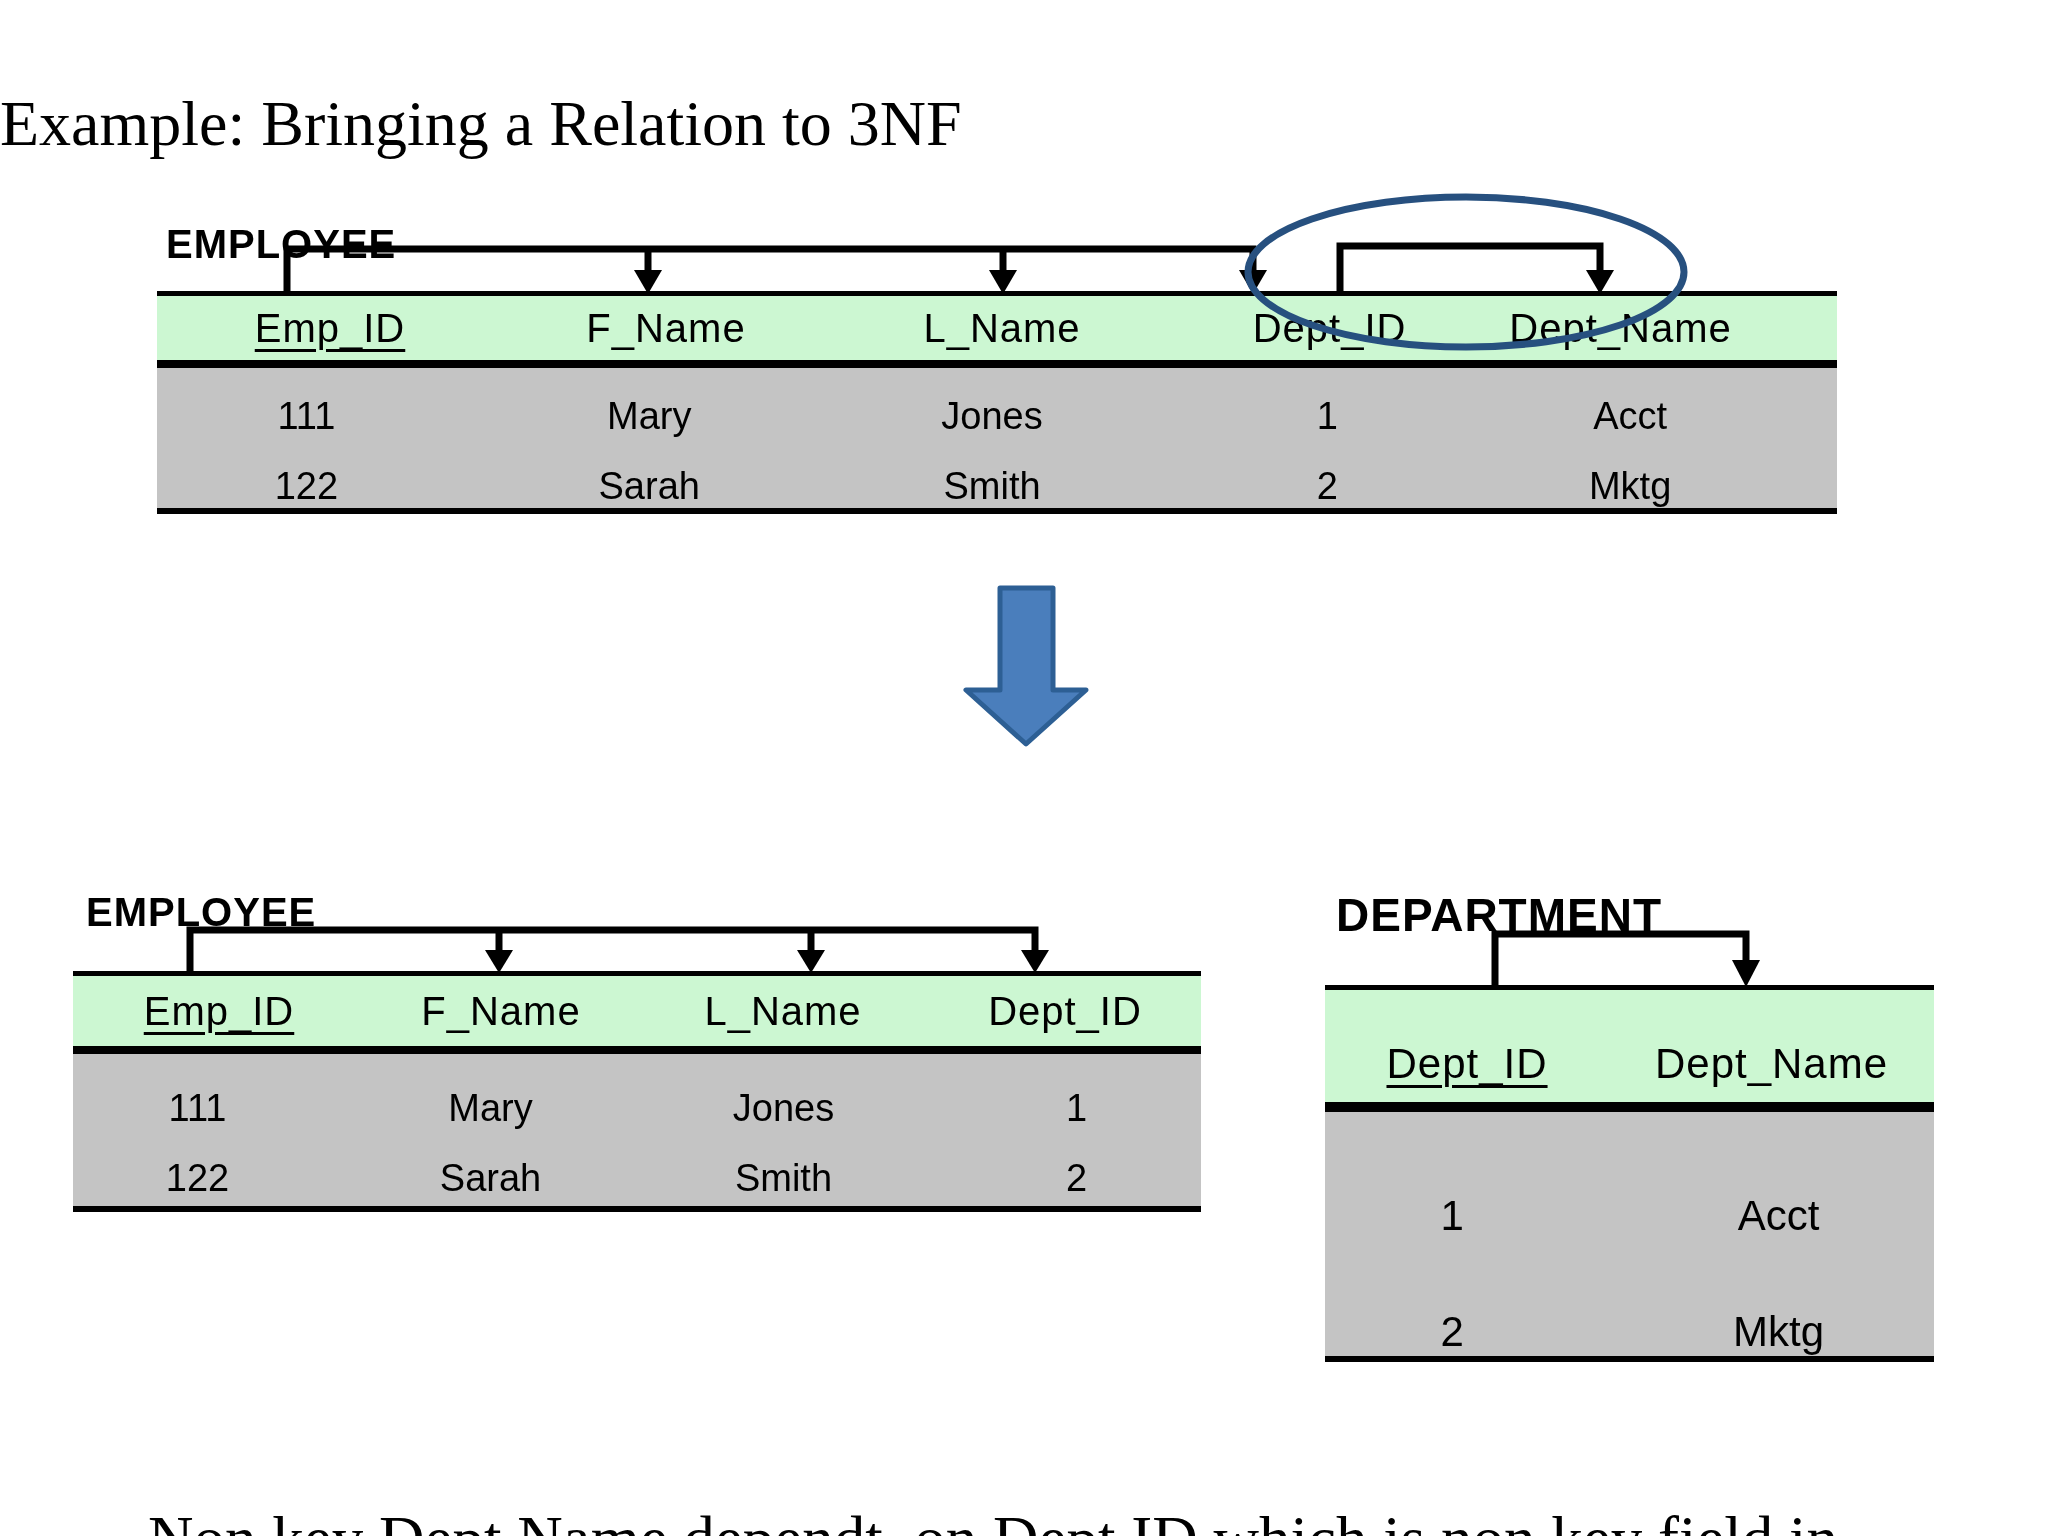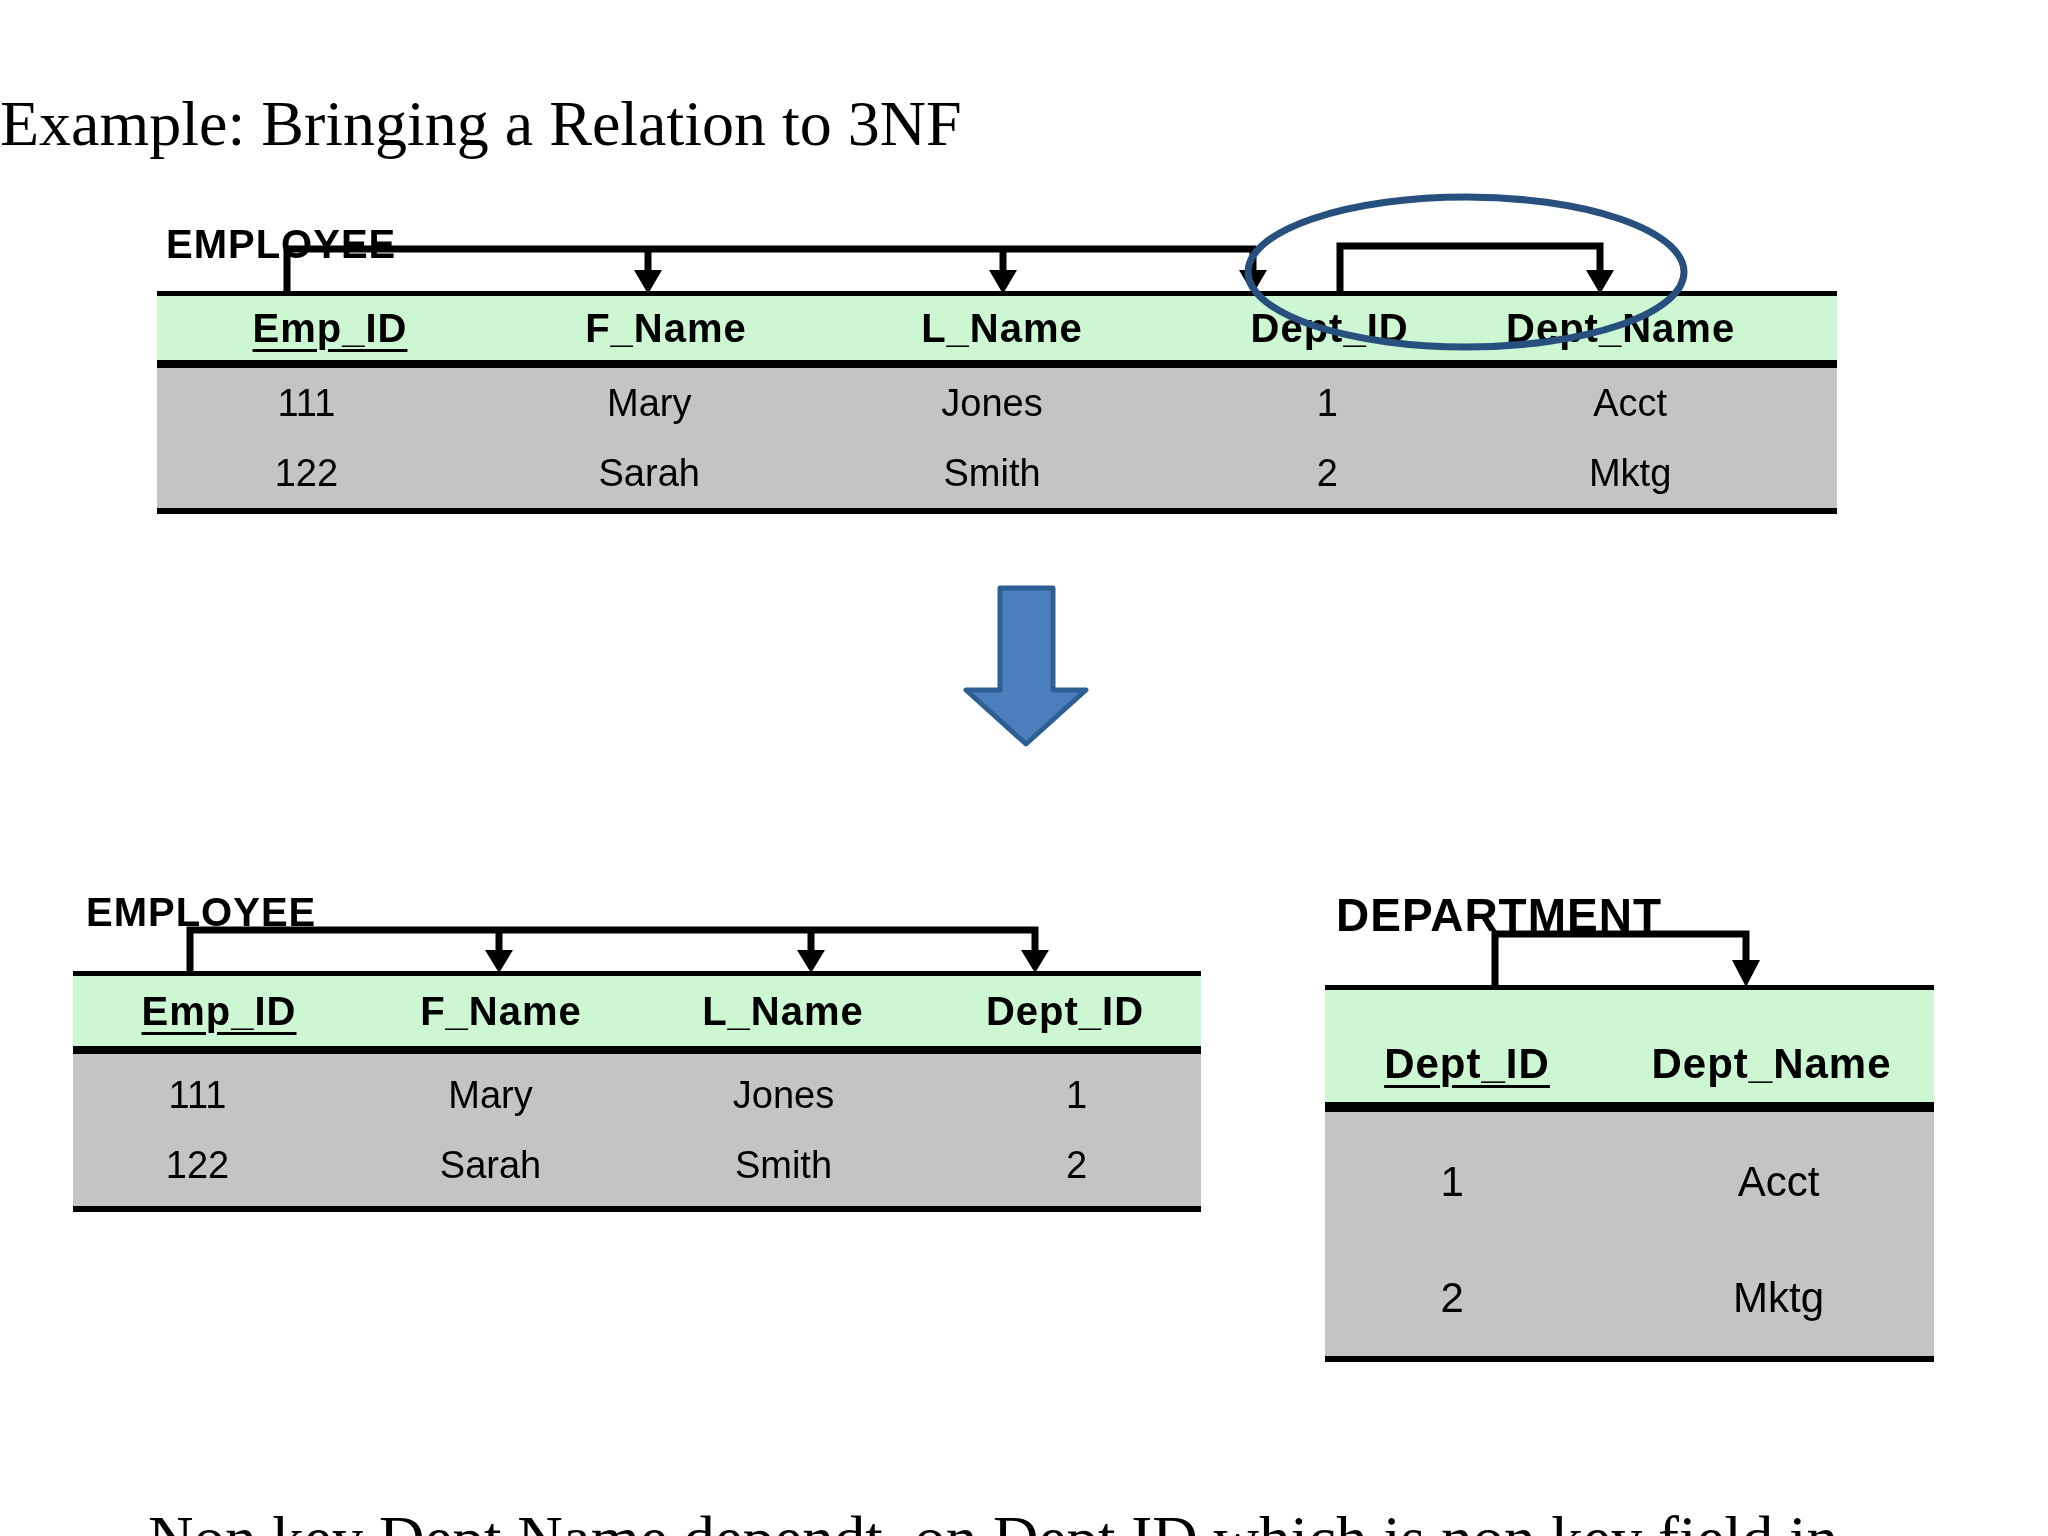--- a/index.html
+++ b/index.html
@@ -11,24 +11,24 @@
   .page-title{
     position:absolute;top:90px;left:0;width:1960px;text-align:left;
     font-size:64px;color:#000;line-height:1.05;
   }
   .tbl-label{
     position:absolute;font-weight:bold;color:#000;letter-spacing:1px;margin-top:32px;
   }
   
   .tbl{position:absolute;box-sizing:border-box;border-top:5px solid #000;border-bottom:6px solid #000;}
   .hdr{display:flex;align-items:center;background:#ccf7d2;}
-  .hdr .cell{font-weight:bold;letter-spacing:1px;padding-left:10px;}
+  .hdr .cell{font-weight:normal;letter-spacing:1px;padding-left:10px;}
   .divider{width:100%;background:#000;}
   .tbody{background:#c4c4c4;}
-  .trow{display:flex;align-items:center;gap:44px;}
+  .trow{display:flex;align-items:flex-end;gap:44px;}
   .cell{text-align:center;box-sizing:border-box;color:#000;}
   .pk{text-decoration:underline;text-decoration-thickness:3px;text-underline-offset:7px;}
 
   
   #tbl-emp-before{left:157px;top:291px;width:1680px;}
   #tbl-emp-before .hdr{height:64px;font-size:40px;}
   #tbl-emp-before .divider{height:8px;}
   #tbl-emp-before .trow{height:70px;font-size:38px;}
   #tbl-emp-before .tbody{padding:0;}
   #tbl-emp-before .c0{width:20%;} #tbl-emp-before .c1{width:20%;}

